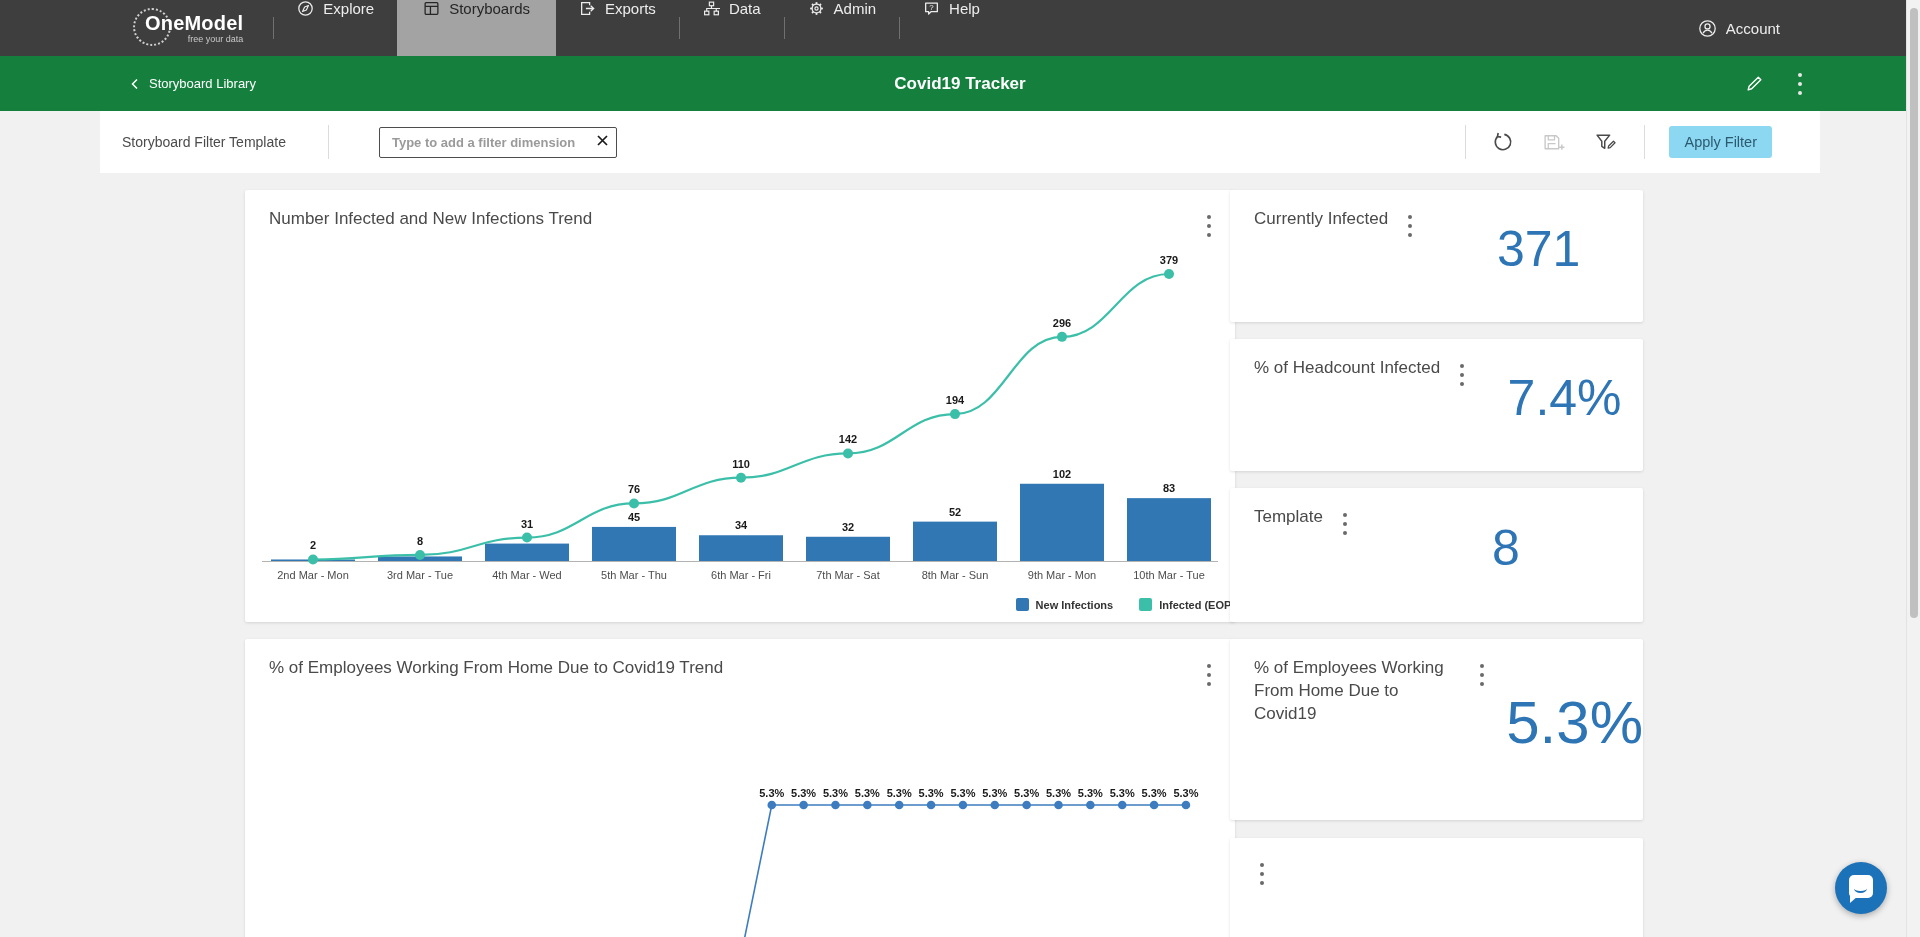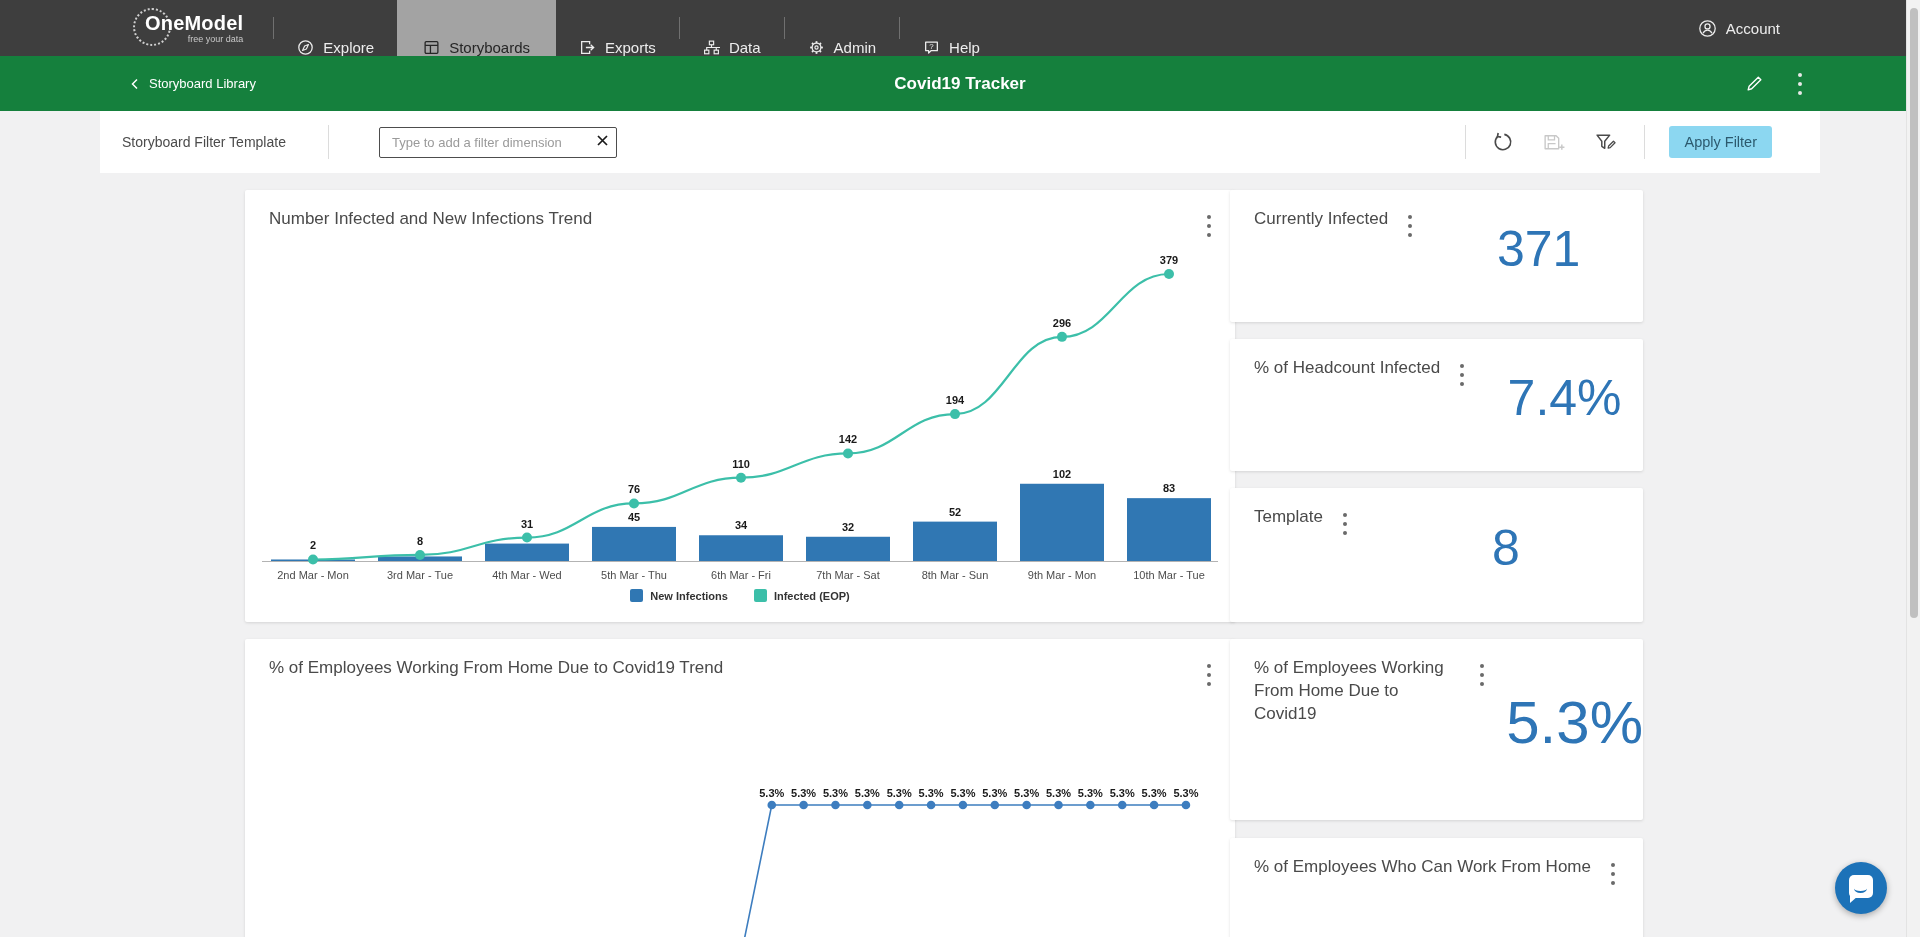--- a/index.html
+++ b/index.html
@@ -9,21 +9,21 @@
 
   
   .nav { position:absolute; left:0; top:0; width:1920px; height:56px; background:#3e3e3e;
     display:flex; align-items:stretch; color:#ededed; }
   .logo { display:flex; align-items:center; margin-left:145px; margin-right:30px; cursor:pointer; position:relative; }
   .logo-ring { width:38px; height:38px; border:2px dotted #cfcfcf; border-radius:50%; position:absolute; left:-12px; top:8px; }
   .logo-text { display:flex; flex-direction:column; line-height:1; z-index:1; }
   .logo-name { font-size:20px; font-weight:bold; color:#fff; letter-spacing:.2px; }
   .logo-tag { font-size:9px; color:#c9c9c9; align-self:flex-end; margin-top:2px; }
   .nav-items { display:flex; align-items:stretch; }
-  .nav-item { display:flex; align-items:flex-end; gap:9px; padding:0 23px; font-size:15px; cursor:pointer; }
+  .nav-item { display:flex; align-items:flex-start; gap:9px; padding:0 23px; font-size:15px; cursor:pointer; }
   .nav-item .icon { display:flex; align-items:center; }
   .nav-item.active { background:#a3a3a3; color:#262626; padding:0 26px; }
   .nav-divider { width:1px; height:22px; background:#707070; align-self:center; }
   .account { position:absolute; right:140px; top:0; height:56px; display:flex; align-items:center; gap:9px;
     font-size:15px; cursor:pointer; color:#ededed; }
   .icon svg { display:block; }
 
   
   .subheader { position:absolute; left:0; top:56px; width:1920px; height:55px; background:#15803d; color:#fff; }
   .back { position:absolute; left:128px; top:0; height:55px; display:flex; align-items:center; gap:8px;
@@ -37,42 +37,42 @@
   .kebab i { width:4px; height:4px; border-radius:50%; background:#e8e8e8; margin:2.5px 0; }
   .kebab.dark i { background:#6a6a6a; }
 
   
   .filterbar { position:absolute; left:100px; top:111px; width:1720px; height:62px; background:#fff;
     display:flex; align-items:center; }
   .fb-label { margin-left:22px; font-size:14px; color:#4b4b4b; }
   .fb-vdiv { width:1px; height:34px; background:#dcdcdc; margin-left:42px; }
   .fb-input { position:relative; margin-left:50px; }
   .fb-input input { width:238px; height:31px; border:1px solid #4d4d4d; border-radius:2px; font-size:13px;
-    padding:0 30px 0 12px; color:#333; font-family:inherit; }
+    padding:0 30px 0 12px; color:#333; font-family:inherit;font-weight:bold; }
   .fb-input input::placeholder { color:#9a9a9a; }
   .fb-clear { position:absolute; right:8px; top:6px; cursor:pointer; color:#1a1a1a; }
   .fb-right { margin-left:auto; display:flex; align-items:center; gap:24px; padding-right:48px; }
   .fb-right .fb-vdiv { margin-left:0; }
   .tool-btn { background:none; border:none; cursor:pointer; color:#4a4a4a; display:flex; align-items:center; padding:2px; }
   .tool-btn.disabled { color:#c8c8c8; cursor:default; }
   .apply-btn { background:#8cd7f1; color:#2c5a6e; border:none; border-radius:3px; font-size:14.5px; font-weight:500;
     padding:8px 15px; cursor:pointer; font-family:inherit; }
 
   
   .card { position:absolute; background:#fff; border-radius:2px; box-shadow:0 1px 3px rgba(0,0,0,.12); }
   #combo-card { left:245px; top:190px; width:990px; height:432px; }
   #wfh-card   { left:245px; top:639px; width:990px; height:420px; }
   .card-head { display:flex; align-items:flex-start; padding:18px 18px 0 24px; }
   .card-head h2 { font-size:17px; font-weight:400; color:#4a4a4a; flex:1; line-height:1.35; padding-right:20px; }
   .chart-card svg { display:block; margin:9px 12px 0 12px; }
   #wfh-card svg { margin-left:0; margin-right:0; }
   svg text { font-family:"Liberation Sans","DejaVu Sans",sans-serif; }
   .dlabel { font-size:11px; font-weight:bold; fill:#1a1a1a; }
   .tick { font-size:11px; fill:#4d4d4d; }
-  .legend { display:flex; justify-content:center; gap:26px; margin-top:1px; }
+  .legend { display:flex; justify-content:flex-end; gap:26px; margin-top:10px; }
   .legend-item { display:flex; align-items:center; gap:7px; font-size:11px; font-weight:bold; color:#333; }
   .legend-swatch { width:13px; height:13px; border-radius:2px; }
 
   .kpi-card { padding:0; display:flex; flex-direction:row; left:1230px; width:413px; }
   .kpi-head { display:flex; align-items:flex-start; padding:18px 16px 0 24px; }
   .kpi-title { flex:1; font-size:17px; color:#4a4a4a; line-height:1.35; padding-right:14px; }
   .kpi-value { flex:1; display:flex; align-items:center; justify-content:center; color:#2e75b6; padding-bottom:14px; }
 
   
   .chat { position:absolute; left:1835px; top:862px; width:52px; height:52px; border-radius:50%;
@@ -434,21 +434,20 @@
           <button class="kebab dark">
             <i></i>
             <i></i>
             <i></i>
           </button>
         </div>
         <div class="kpi-value" style="font-size:60px;color:#2e75b6">5.3%</div>
       </section>
       <section class="card kpi-card" style="top: 838px; height: 180px;">
         <div class="kpi-head">
-          <div class="kpi-title">% of Employees Who Can Work From Home</div>
           <button class="kebab dark">
             <i></i>
             <i></i>
             <i></i>
           </button>
         </div>
       </section>
     </div>
 
   <div class="chat">

